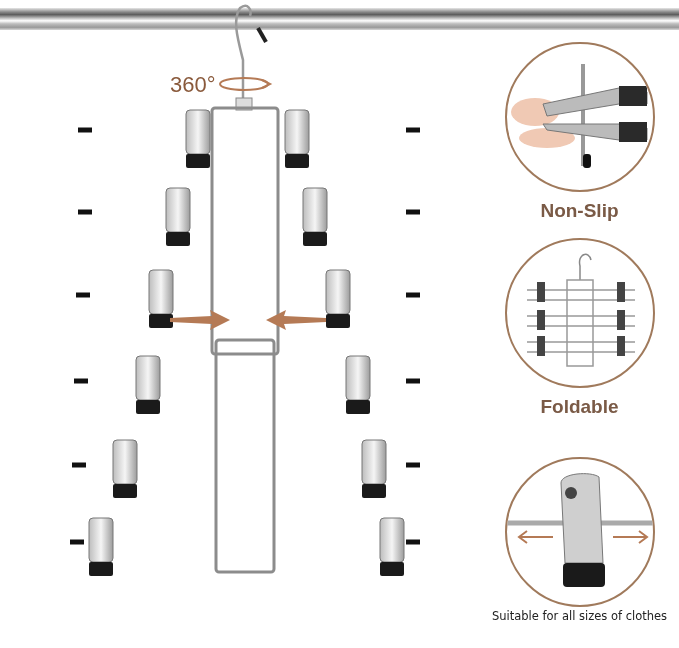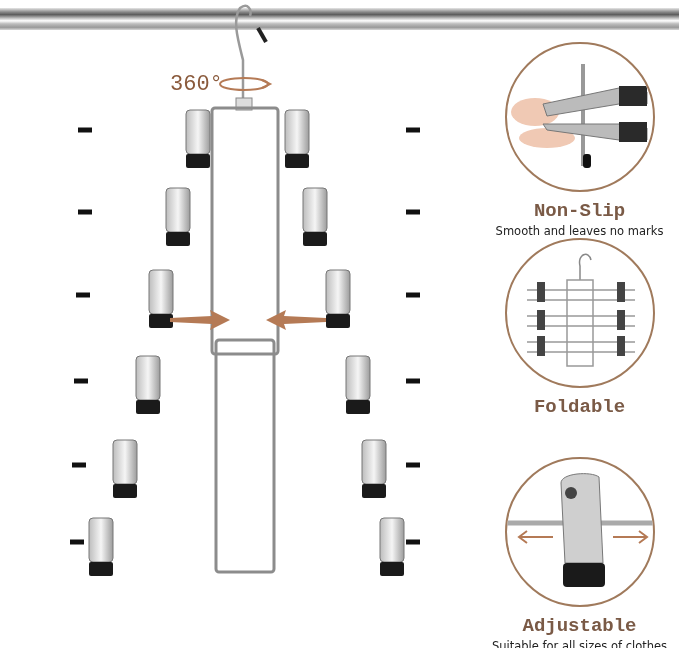--- a/index.html
+++ b/index.html
@@ -1,23 +1,23 @@
 <!DOCTYPE html>
 <html><head>
 <meta charset="utf-8">
 <style>
   html, body { margin:0; padding:0; background:#fff; }
   body { width:679px; height:648px; position:relative; overflow:hidden; font-family:"DejaVu Sans", sans-serif; }
   .rail { position:absolute; left:0; top:8px; width:679px; height:22px;
     background:linear-gradient(to bottom,#e6e6e6 0%,#8a8a8a 18%,#5d5d5d 30%,#c9c9c9 48%,#ffffff 58%,#bdbdbd 72%,#9a9a9a 88%,#d8d8d8 100%); }
   .product { position:absolute; left:0; top:0; width:470px; height:648px; }
-  .rotation-label { position:absolute; left:170px; top:72px; font-size:22px; color:#8a5a3c; font-family:Liberation Mono, monospace; }
+  .rotation-label { position:absolute; left:170px; top:72px; font-size:22px; color:#8a5a3c; font-family:Liberation Sans, sans-serif; }
   .feature { position:absolute; left:480px; width:199px; text-align:center; }
   .circle { width:146px; height:146px; border:2px solid #a07a5c; border-radius:50%; margin:0 auto; position:relative; overflow:hidden; background:#fff; }
-  .feature-title { color:#7a5a46; font-weight:bold; font-size:19px; margin-top:8px; font-family:Liberation Mono, monospace; }
+  .feature-title { color:#7a5a46; font-weight:bold; font-size:19px; margin-top:8px; font-family:Liberation Sans, sans-serif; }
   .feature-sub { color:#222; font-size:11.5px; margin-top:2px; font-family:"DejaVu Sans", sans-serif; }
 </style>
 </head>
 <body>
 
 <div class="rail"></div>
 
 <svg class="product" viewBox="0 0 470 648" xmlns="http://www.w3.org/2000/svg">
   <defs>
     <linearGradient id="bar" x1="0" y1="0" x2="0" y2="1">
@@ -130,21 +130,20 @@
       <ellipse cx="40" cy="94" rx="28" ry="10" fill="#f0c9b4"></ellipse>
       <line x1="76" y1="20" x2="76" y2="122" stroke="#999" stroke-width="4"></line>
       <rect x="76" y="110" width="8" height="14" rx="3" fill="#111"></rect>
       <path d="M36,60 L112,44 L140,48 L140,60 L112,60 L40,72 Z" fill="#bbb" stroke="#777"></path>
       <path d="M36,80 L112,80 L140,84 L140,96 L112,96 L40,86 Z" fill="#bbb" stroke="#777"></path>
       <rect x="112" y="42" width="28" height="20" fill="#2a2a2a"></rect>
       <rect x="112" y="78" width="28" height="20" fill="#2a2a2a"></rect>
     </svg>
   </div>
   <div class="feature-title">Non-Slip</div>
-  <div class="feature-sub">Smooth and leaves no marks</div>
 </div>
 
 <div class="feature" style="top:238px;">
   <div class="circle">
     <svg width="146" height="146" viewBox="0 0 146 146">
       <path d="M73,40 L73,26 C70,14 82,10 84,20" fill="none" stroke="#888" stroke-width="1.5"></path>
       <rect x="60" y="40" width="26" height="86" fill="none" stroke="#999" stroke-width="1.5"></rect>
       <g stroke="#999" stroke-width="1.5">
         <line x1="20" y1="50" x2="128" y2="50"></line>
           <line x1="20" y1="60" x2="128" y2="60"></line>
@@ -174,15 +173,14 @@
       <circle cx="64" cy="34" r="6" fill="#444"></circle>
       <rect x="56" y="104" width="42" height="24" rx="4" fill="#1a1a1a"></rect>
       <g stroke="#b57a55" stroke-width="2" fill="none">
         <line x1="12" y1="78" x2="46" y2="78"></line>
           <path d="M20,72 L12,78 L20,84"></path>
         <line x1="106" y1="78" x2="140" y2="78"></line>
           <path d="M132,72 L140,78 L132,84"></path>
       </g>
     </svg>
   </div>
-  <div class="feature-title">Adjustable</div>
   <div class="feature-sub">Suitable for all sizes of clothes</div>
 </div>
 
 </body></html>

